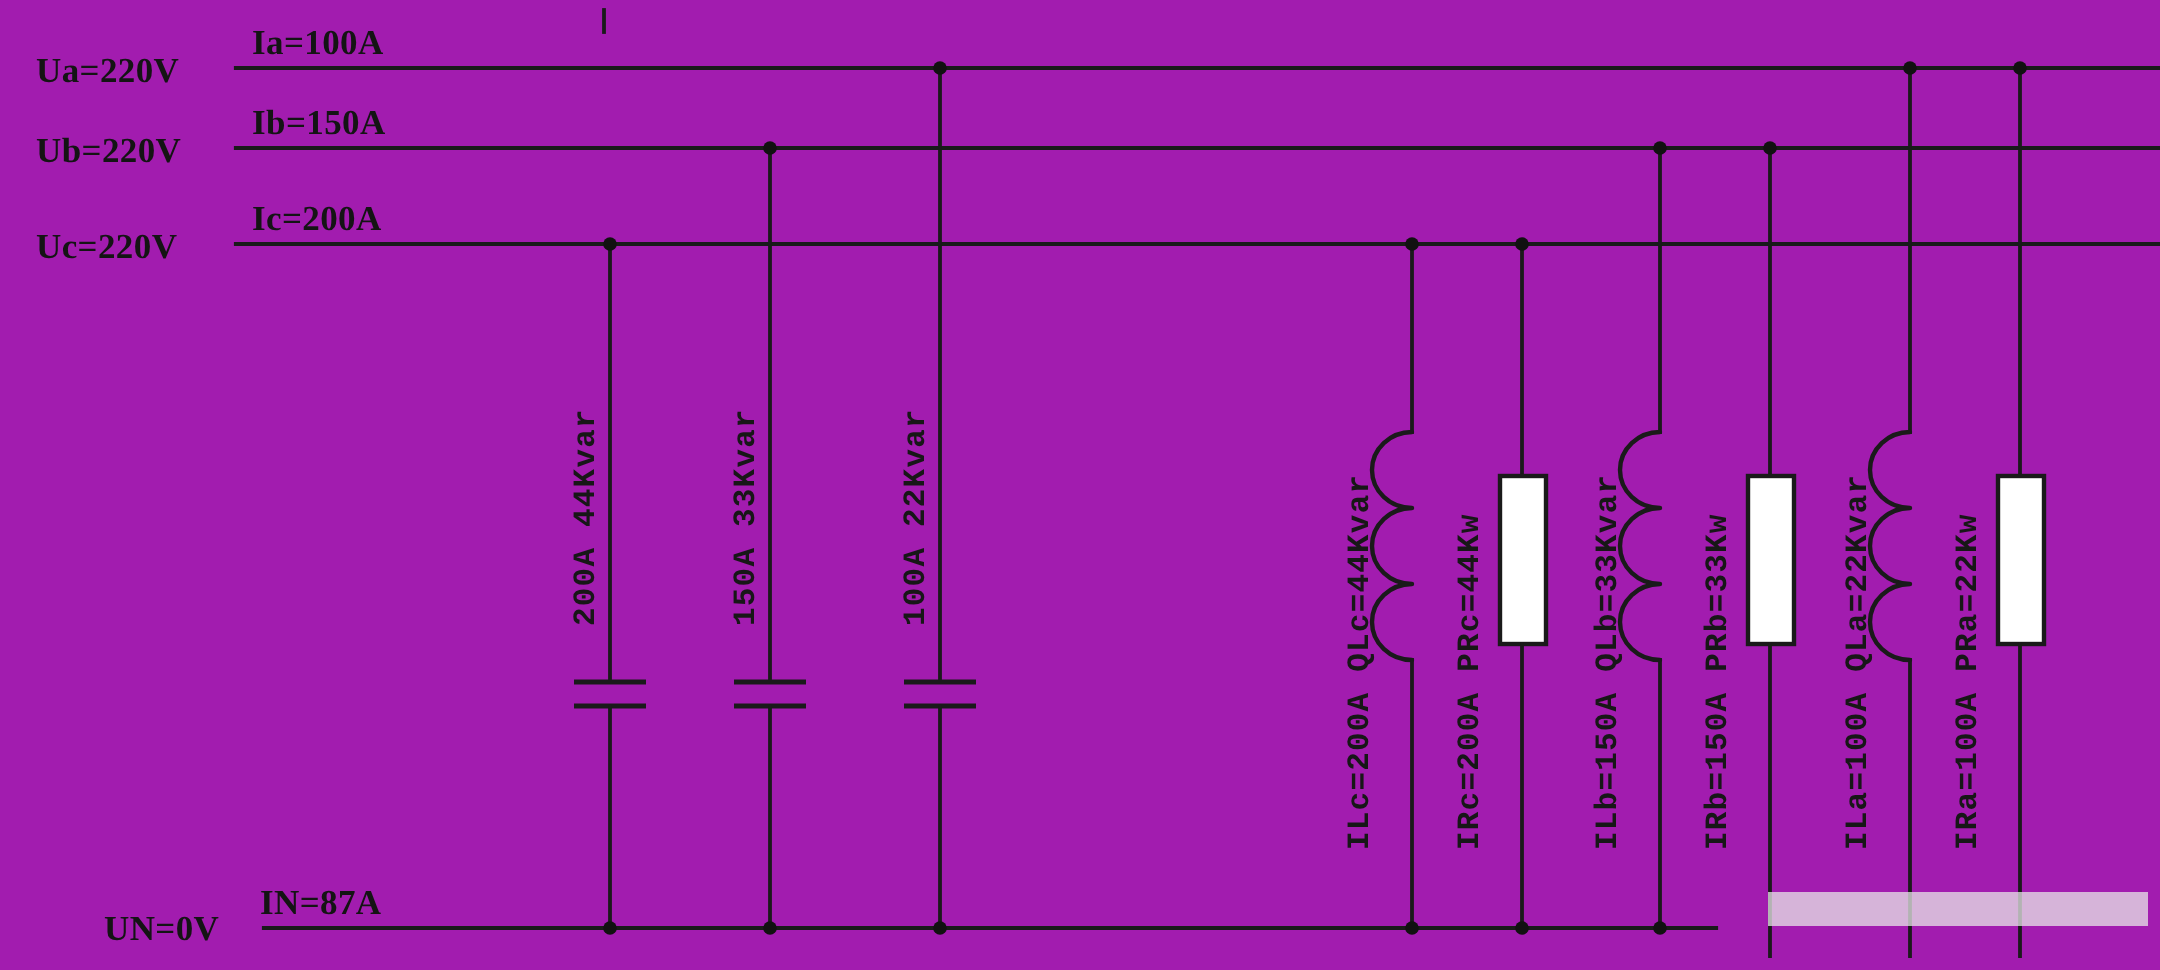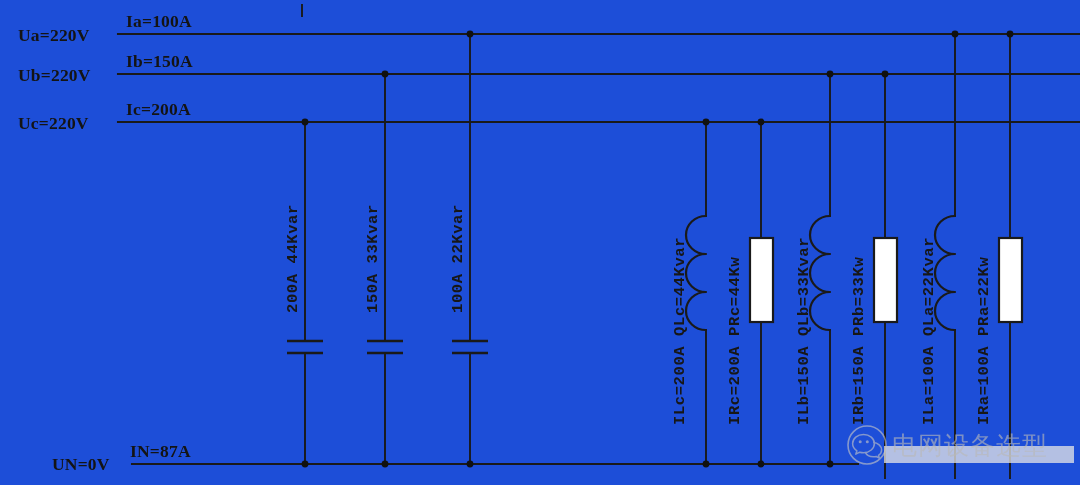--- a/index.html
+++ b/index.html
@@ -8,21 +8,21 @@
     padding: 0;
     background: #ffffff;
   }
   body {
     font-family: "Liberation Serif", "DejaVu Serif", serif;
   }
   #canvas {
     position: relative;
     width: 1080px;
     height: 485px;
-    background: #1d4ed8;
+    background: #a21caf;
     overflow: hidden;
   }
   #diagram {
     position: absolute;
     left: 0;
     top: 0;
     width: 1080px;
     height: 485px;
   }
   .wire {
@@ -219,24 +219,14 @@
     <text class="lbl-branch" transform="translate(739,425) rotate(-90)">IRc=200A  PRc=44Kw</text>
     <text class="lbl-branch" transform="translate(808,425) rotate(-90)">ILb=150A  QLb=33Kvar</text>
     <text class="lbl-branch" transform="translate(863,425) rotate(-90)">IRb=150A  PRb=33Kw</text>
     <text class="lbl-branch" transform="translate(933,425) rotate(-90)">ILa=100A  QLa=22Kvar</text>
     <text class="lbl-branch" transform="translate(988,425) rotate(-90)">IRa=100A  PRa=22Kw</text>
 
   </svg>
 
   <div id="wm-band"></div>
 
-  <div id="watermark">
-    <svg id="wm-logo" viewBox="0 0 42 42">
-      <circle cx="21" cy="21" r="19" fill="none" stroke="#c6c6c6" stroke-width="1.6"></circle>
-      <path d="M17.5,10.5 C11.4,10.5 6.6,14.6 6.6,19.6 C6.6,22.5 8.3,25.1 10.9,26.8 L9.8,30.2 L13.7,28.2 C14.9,28.5 16.2,28.7 17.5,28.7 C23.6,28.7 28.4,24.6 28.4,19.6 C28.4,14.6 23.6,10.5 17.5,10.5 Z" fill="none" stroke="#c6c6c6" stroke-width="1.5" stroke-linejoin="round"></path>
-      <circle cx="14.2" cy="17.8" r="1.5" fill="#c6c6c6"></circle>
-      <circle cx="21.3" cy="17.8" r="1.5" fill="#c6c6c6"></circle>
-      <path d="M27.2,18.6 C31.9,18.8 35.6,22.0 35.6,25.9 C35.6,28.1 34.4,30.1 32.5,31.4 L33.3,34.0 L30.3,32.5 C29.4,32.7 28.4,32.8 27.4,32.8 C23.6,32.8 20.4,30.8 19.1,28.1" fill="none" stroke="#c6c6c6" stroke-width="1.5" stroke-linejoin="round"></path>
-    </svg>
-    <span id="wm-text">电网设备选型</span>
-  </div>
 
 </div>
 
 </body></html>

